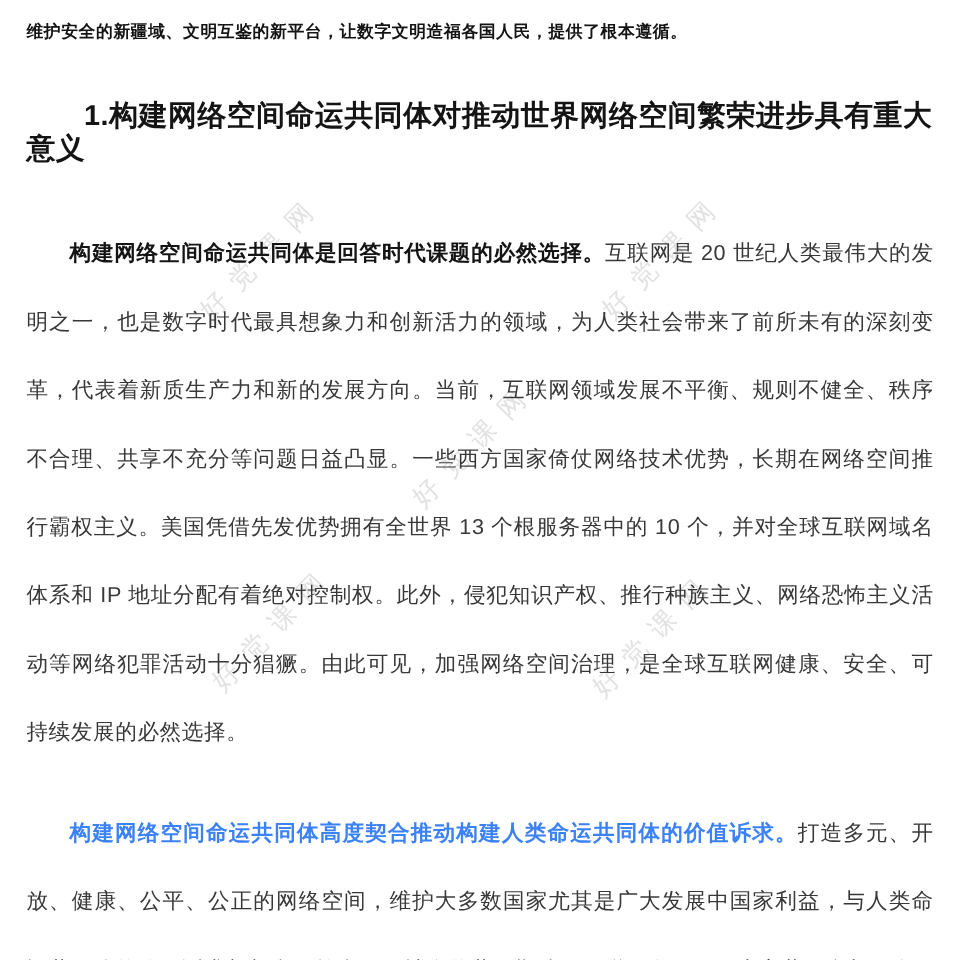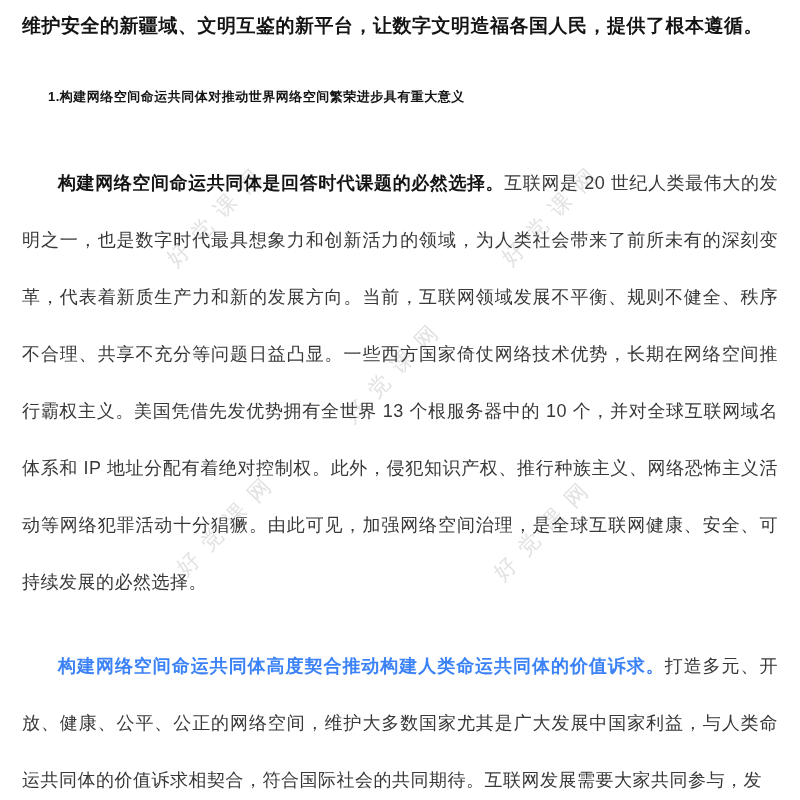--- a/index.html
+++ b/index.html
@@ -36,28 +36,28 @@
     user-select: none;
   }
   
   .doc {
     position: relative;
     z-index: 1;
     padding: 12px 22px 0 22px;
   }
   .intro {
     margin: 0;
-    font-size: 19px;
+    font-size: 14px;
     line-height: 28px;
     font-weight: bold;
     letter-spacing: 0.5px;
   }
   .heading {
     margin: 43px 0 13px 0;
-    font-size: 13px;
+    font-size: 24px;
     line-height: 28px;
     font-weight: bold;
     text-indent: 2em;
     letter-spacing: 0.5px;
   }
   .para {
     margin: 0;
     font-size: 18px;
     line-height: 57px;
     text-indent: 2em;

